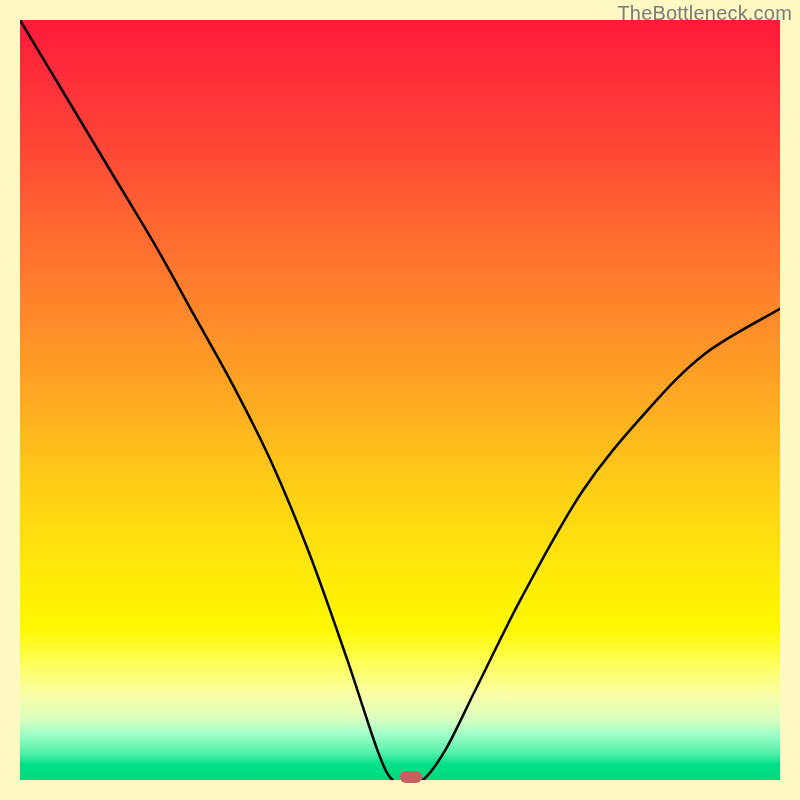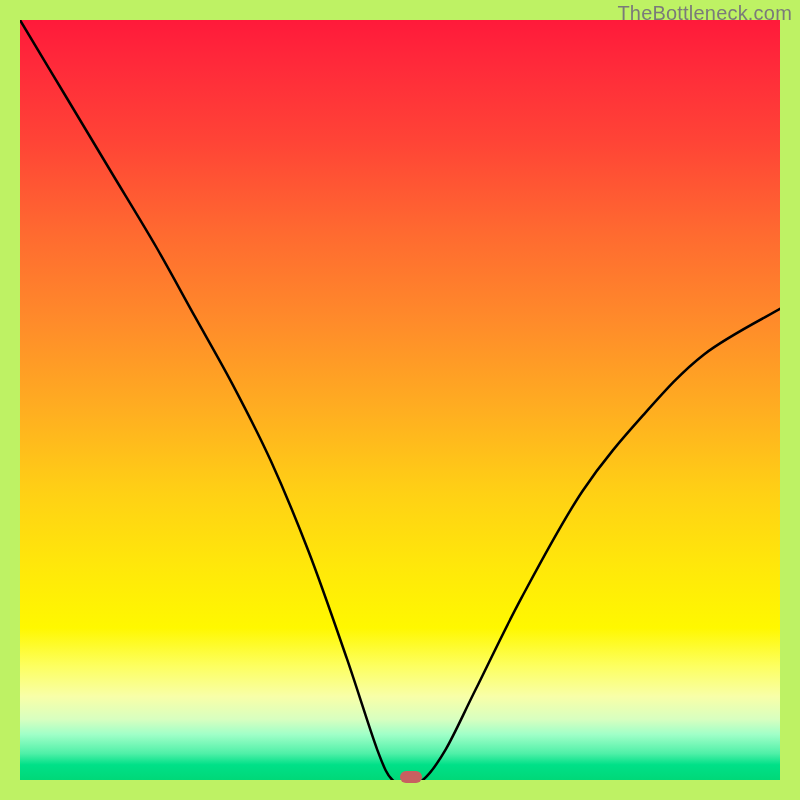--- a/index.html
+++ b/index.html
@@ -10,21 +10,21 @@
     background: #000;
     overflow: hidden;
     font-family: Arial, Helvetica, sans-serif;
   }
   .frame {
     position: absolute;
     left: 0;
     top: 0;
     width: 800px;
     height: 800px;
-    background: #bef264;
+    background: #fef9c3;
   }
   .plot-area {
     position: absolute;
     left: 20px;
     top: 20px;
     width: 760px;
     height: 760px;
     
     background: linear-gradient(to bottom,
       #ff1a3a 0%,

